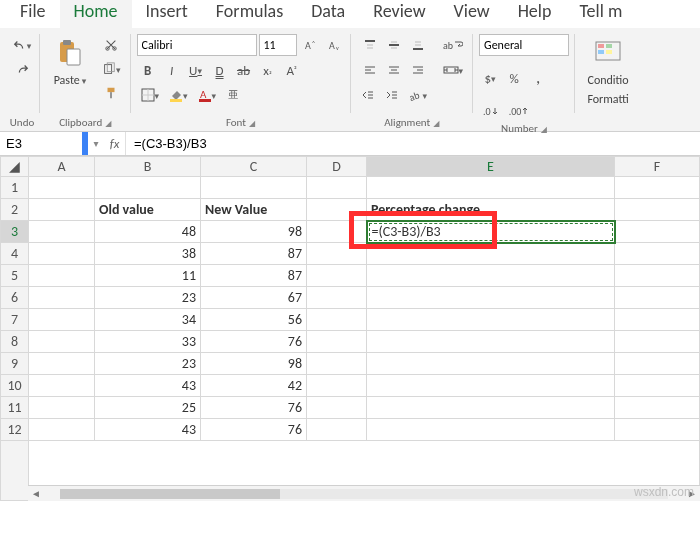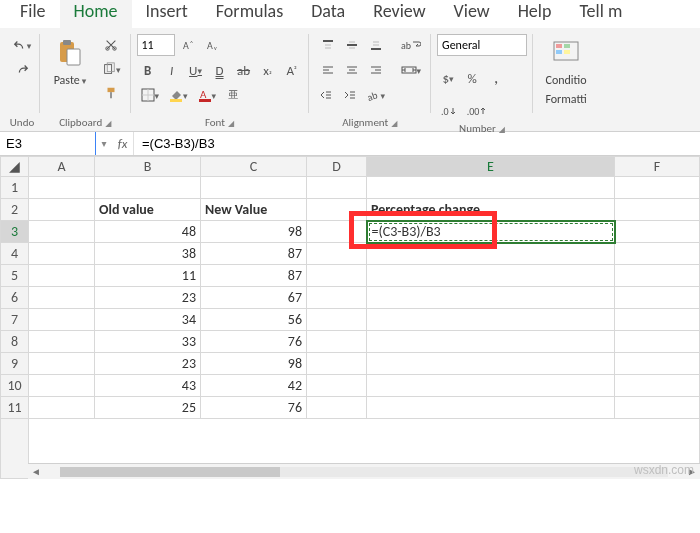--- a/index.html
+++ b/index.html
@@ -106,21 +106,21 @@
   svg { display:block; }
   
   .fbar {
     display:flex;
     align-items:stretch;
     border-bottom:1px solid #d0d0d0;
     height:24px;
     background:#fff;
   }
   .namebox {
-    width:96px; border:none; border-right:1px solid #3b82f6;
+    width:88px; border:none; border-right:6px solid #3b82f6;
     padding:2px 6px; font-size:13px;
   }
   .fbar .expand { width:16px; display:flex;align-items:center;justify-content:center;color:#888; font-size:10px;}
   .fx { width:22px; display:flex; align-items:center; justify-content:center; font-style:italic; color:#666; border-right:1px solid #e0e0e0;}
   .formula-input {
     flex:1; border:none; padding:2px 8px; font-size:13px;
   }
   
   .sheet-wrap { position:relative; width:700px; }
   .grid {
@@ -266,20 +266,21 @@
     </div>
     <div class="group-label">
         <span>Clipboard</span>
         <span class="launcher">◢</span>
       </div>
   </div>
 
   <div class="group">
     <div class="group-body" style="flex-direction:column;gap:3px">
       <div class="row">
+        <input class="combo" style="width: 120px;" value="Calibri">
         <input class="combo" style="width: 38px;" value="11">
         <div class="btn" title="Increase">
           <svg width="12" height="12" viewBox="0 0 12 12">
               <text x="1" y="10" font-size="10" fill="#555">A</text>
               <text x="8" y="6" font-size="6" fill="#555">^</text>
             </svg>
         </div>
         <div class="btn" title="Decrease">
           <svg width="12" height="12" viewBox="0 0 12 12">
               <text x="1" y="10" font-size="10" fill="#555">A</text>
@@ -596,20 +597,29 @@
     </tr>
     <tr>
       <th>11</th>
       <td></td>
       <td class="num">25</td>
       <td class="num">76</td>
       <td></td>
       <td></td>
       <td></td>
     </tr>
+    <tr>
+      <th>12</th>
+      <td></td>
+      <td class="num">43</td>
+      <td class="num">76</td>
+      <td></td>
+      <td></td>
+      <td></td>
+    </tr>
     <tr style="height:60px">
       <th></th>
       <td colspan="6"></td>
     </tr>
   </tbody>
 </table>
 
 <div class="red-highlight" id="redbox" style="left: 348.5px; top: 54.5px; width: 148px; height: 38px;"></div>
 
 <div class="hscroll">

